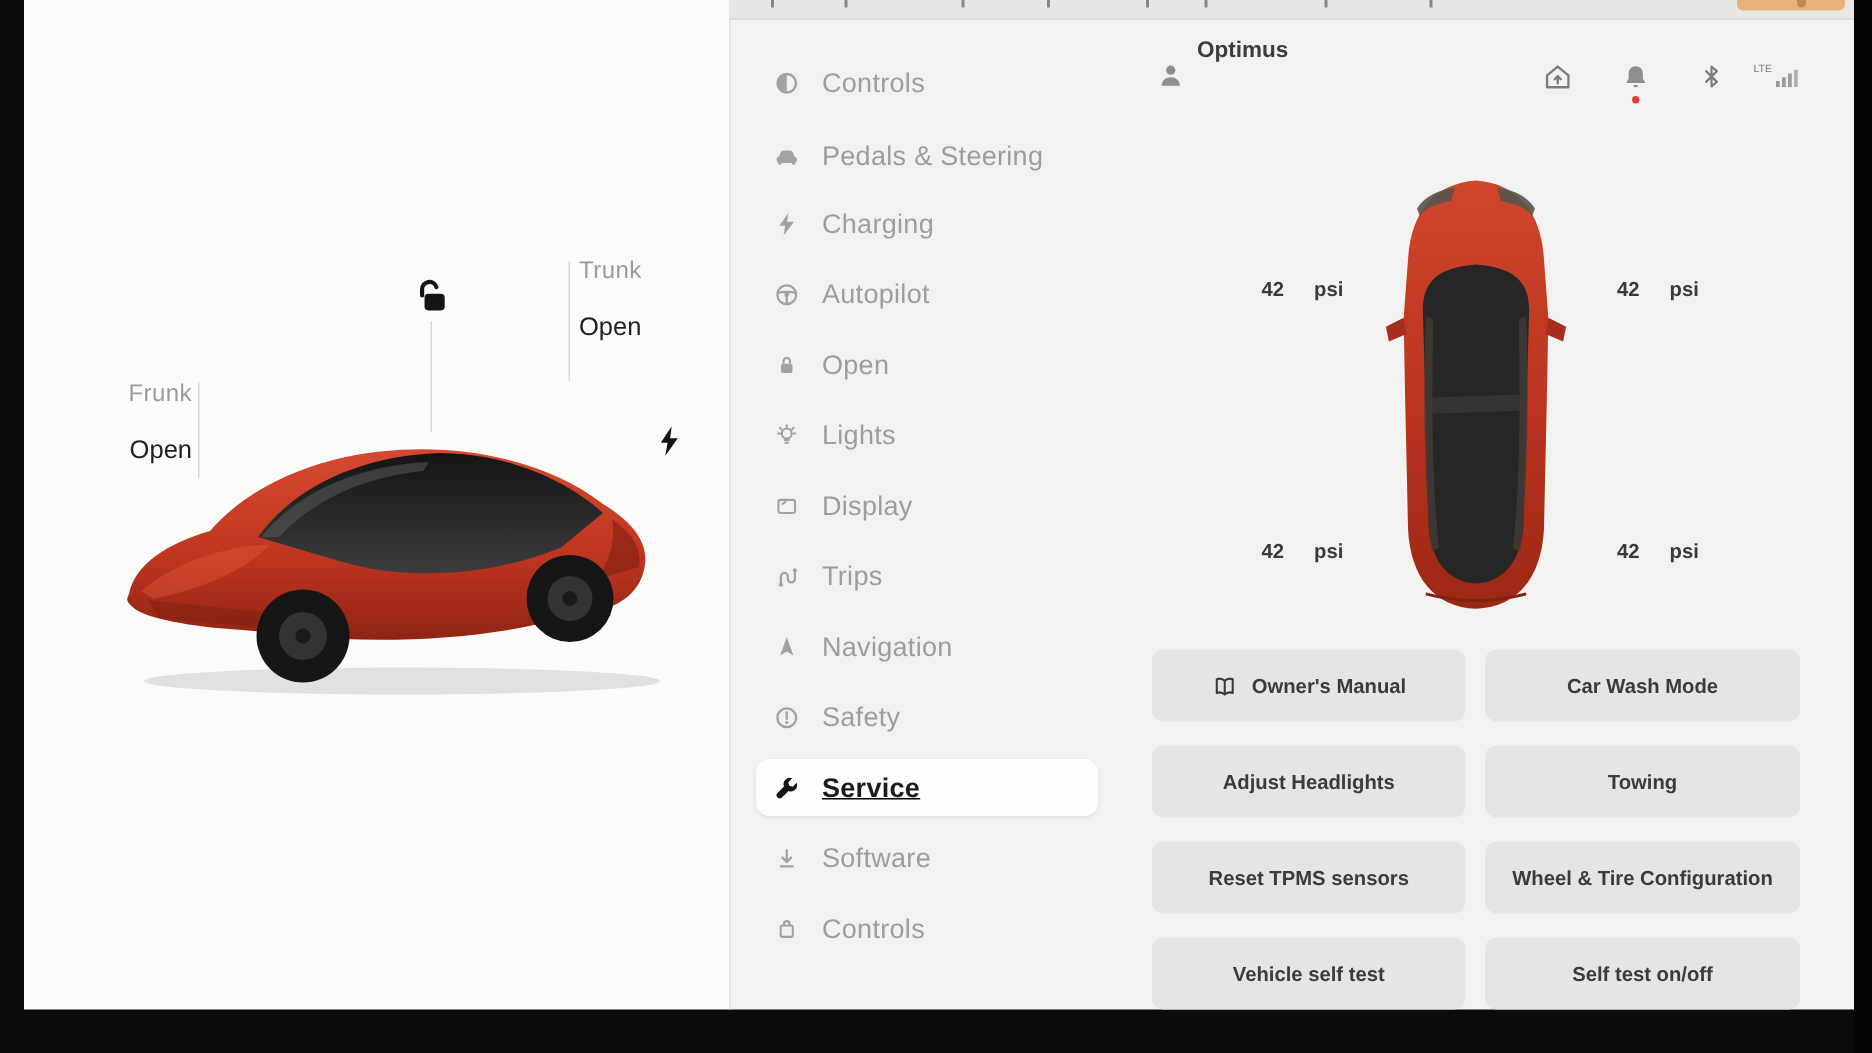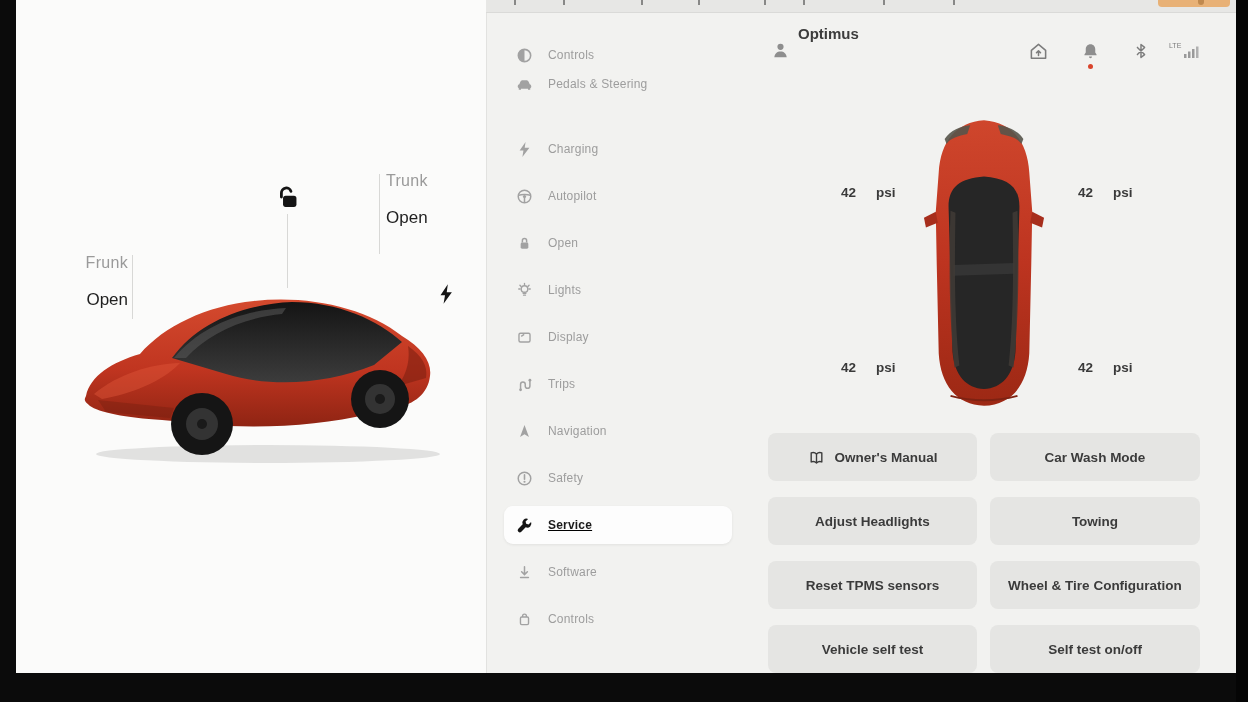--- a/index.html
+++ b/index.html
@@ -15,21 +15,21 @@
   .bottom-bar{left:0;top:711px;width:1248px;height:26px;background:#0c0c0c;overflow:hidden;}
 
   
   .tick{top:0;width:2px;height:5px;background:#3a3a3a;opacity:.55;}
   .strip-dot{top:0;width:6px;height:5px;border-radius:0 0 4px 4px;background:#222;}
   .strip-orange{top:0;width:72px;height:7px;border-radius:0 0 4px 4px;background:#e9a45a;opacity:.8;}
 
   
   .menu-item{left:504px;width:228px;height:38px;display:flex;align-items:center;gap:15px;padding-left:12px;box-sizing:border-box;border-radius:9px;cursor:pointer;}
   .menu-item .mi-icon{width:17px;height:17px;display:inline-flex;align-items:center;justify-content:center;flex:0 0 17px;}
-  .menu-item .mi-label{font-size:12px;color:#9d9d9d;letter-spacing:.2px;}
+  .menu-item .mi-label{font-size:18px;color:#9d9d9d;letter-spacing:.2px;}
   .menu-item.selected{background:#fdfdfd;box-shadow:0 1px 3px rgba(0,0,0,.07);text-decoration:underline;}
   .menu-item.selected .mi-label{color:#1b1b1b;font-weight:700;}
 
   
   .profile-name{font-size:15px;font-weight:700;color:#3c3c3c;}
   .statusicon{width:19px;height:19px;}
   .bell-dot{width:5px;height:5px;border-radius:50%;background:#d9442c;}
 
   
   .psi{font-size:13.5px;font-weight:700;color:#3a3a3a;white-space:nowrap;}
@@ -124,21 +124,21 @@
 
   <div class="abs menu-item" style="top:36px">
     <span class="mi-icon">
         <svg width="17" height="17" viewBox="0 0 16 16">
           <circle cx="8" cy="8" r="5.8" fill="none" stroke="#a2a2a2" stroke-width="1.5"></circle>
           <path d="M8 2.2 A5.8 5.8 0 0 0 8 13.8 Z" fill="#a2a2a2"></path>
         </svg>
       </span>
     <span class="mi-label">Controls</span>
   </div>
-  <div class="abs menu-item" style="top:65px">
+  <div class="abs menu-item" style="top:85px">
     <span class="mi-icon">
         <svg width="17" height="17" viewBox="0 0 16 16">
           <path d="M2.6 11.6 v1.3 h2.1 v-1 h6.6 v1 h2.1 v-1.3 c.6-.3 1-.9 1-1.7 0-1-.6-1.8-1.5-2.1 l-1-2.3 c-.4-1-1.2-1.5-2.1-1.5 h-3.6 c-.9 0-1.7.5-2.1 1.5 l-1 2.3 C2.2 8.1 1.6 8.9 1.6 9.9 c0 .8.4 1.4 1 1.7 Z" fill="#a2a2a2"></path>
         </svg>
       </span>
     <span class="mi-label">Pedals &amp; Steering</span>
   </div>
   <div class="abs menu-item" style="top:130px">
     <span class="mi-icon">
         <svg width="17" height="17" viewBox="0 0 16 16">

